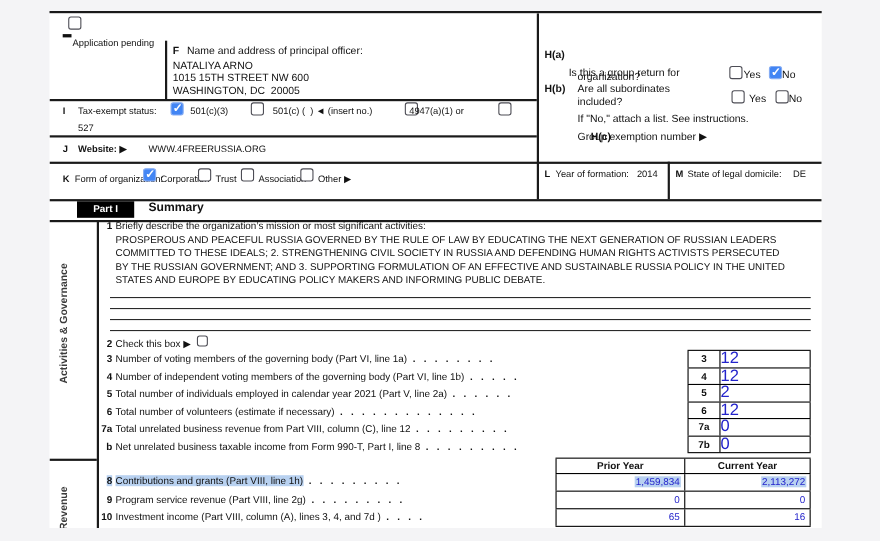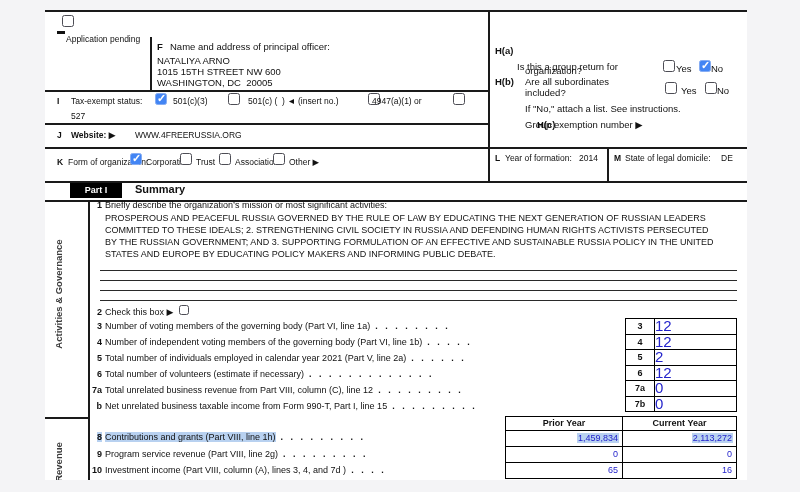--- a/index.html
+++ b/index.html
@@ -184,21 +184,21 @@
     <span class="rowlabel" style="top:309px;"><span>Number of voting members of the governing body (Part VI, line 1a)</span>  <span class="dots">. . . . . . . .</span></span>
     <div class="rownum" style="top:325px;">4</div>
     <span class="rowlabel" style="top:325px;"><span>Number of independent voting members of the governing body (Part VI, line 1b)</span>  <span class="dots">. . . . .</span></span>
     <div class="rownum" style="top:341px;">5</div>
     <span class="rowlabel" style="top:341px;"><span>Total number of individuals employed in calendar year 2021 (Part V, line 2a)</span>  <span class="dots">. . . . . .</span></span>
     <div class="rownum" style="top:357px;">6</div>
     <span class="rowlabel" style="top:357px;"><span>Total number of volunteers (estimate if necessary)</span>  <span class="dots">. . . . . . . . . . . . .</span></span>
     <div class="rownum" style="top:373px;">7a</div>
     <span class="rowlabel" style="top:373px;"><span>Total unrelated business revenue from Part VIII, column (C), line 12</span>  <span class="dots">. . . . . . . . .</span></span>
     <div class="rownum" style="top:389px;">b</div>
-    <span class="rowlabel" style="top:389px;"><span>Net unrelated business taxable income from Form 990-T, Part I, line 15</span>  <span class="dots">. . . . . . . . .</span></span>
+    <span class="rowlabel" style="top:389px;"><span>Net unrelated business taxable income from Form 990-T, Part I, line 8</span>  <span class="dots">. . . . . . . . .</span></span>
 
     <div class="mini-table">
       <div class="mini-row">
           <div class="mini-num">3</div>
           <div class="mini-val">12</div>
         </div>
       <div class="mini-row">
           <div class="mini-num">4</div>
           <div class="mini-val">12</div>
         </div>

